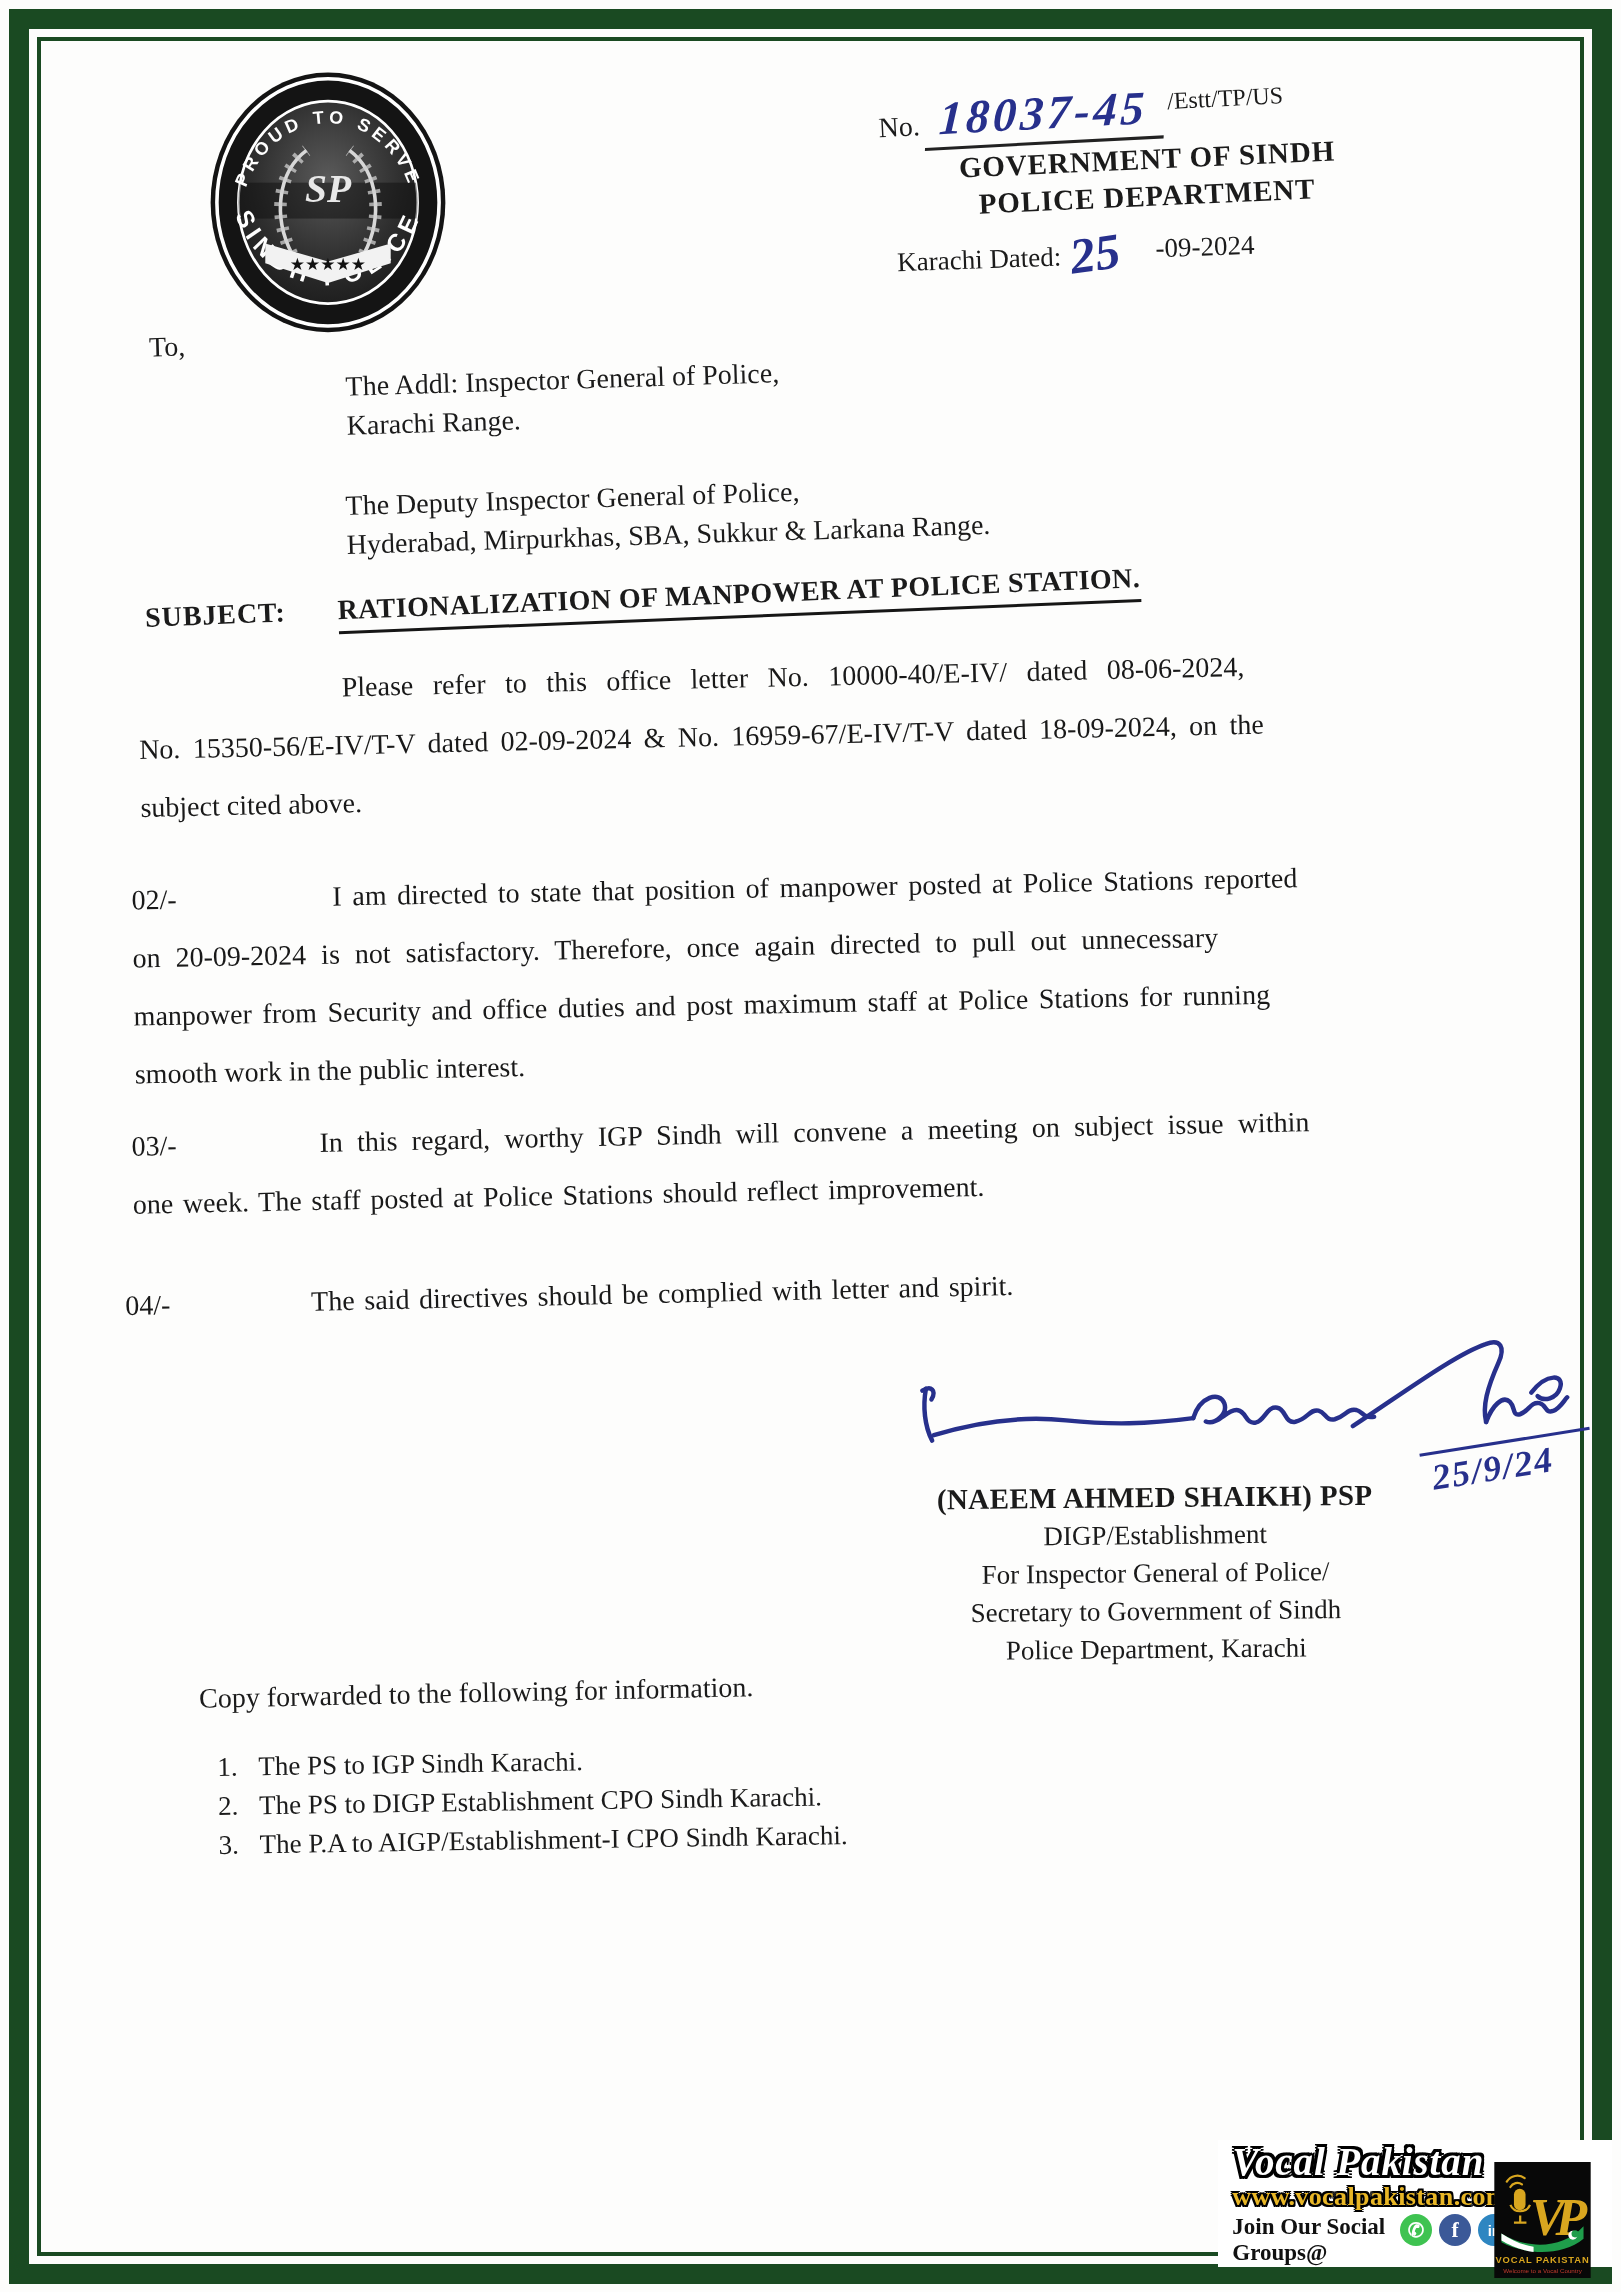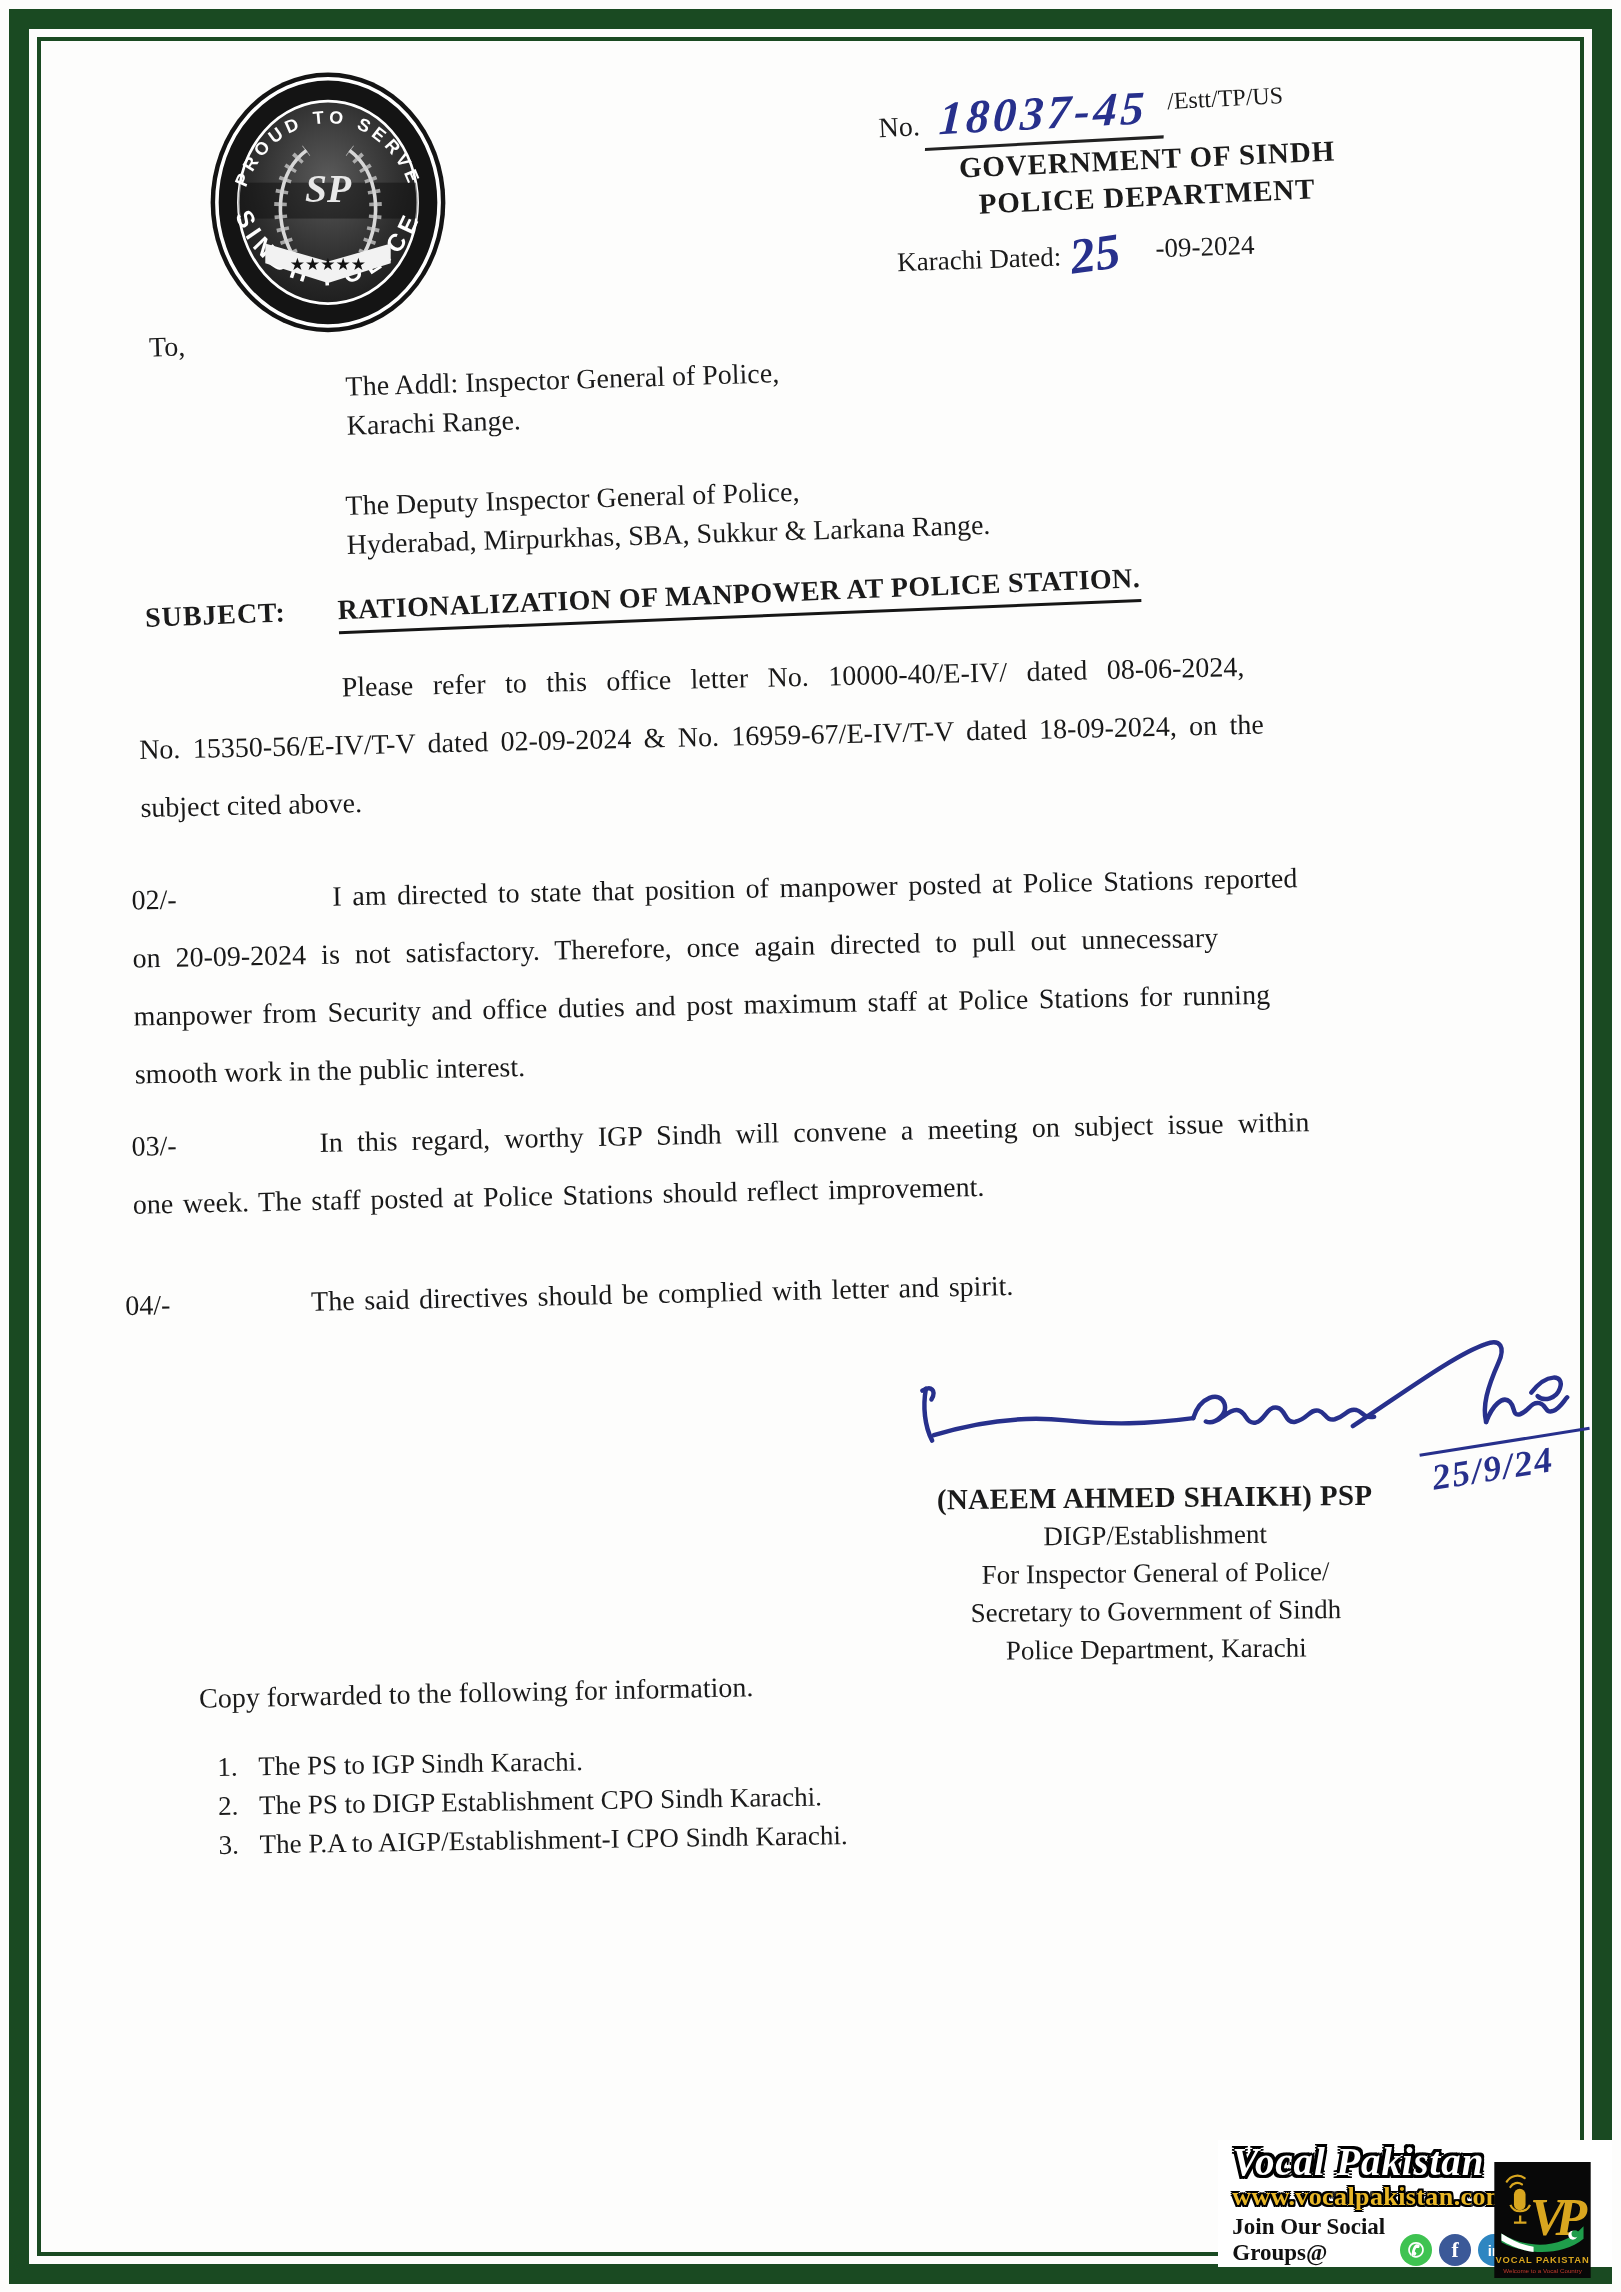--- a/index.html
+++ b/index.html
@@ -76,21 +76,21 @@
   }
   .wm-text{width:278px;}
   .wm-brand{
     font-size:39px;line-height:41px;font-weight:bold;font-style:italic;color:#fff;letter-spacing:0.9px;
     text-shadow:-2.7px -2.7px 0 #000,2.7px -2.7px 0 #000,-2.7px 2.7px 0 #000,2.7px 2.7px 0 #000,0 -2.7px 0 #000,0 2.7px 0 #000,-2.7px 0 0 #000,2.7px 0 0 #000;
   }
   .wm-site{
     font-size:26px;line-height:29px;font-weight:bold;color:#e8b626;letter-spacing:0.4px;
     text-shadow:-1.8px -1.8px 0 #000,1.8px -1.8px 0 #000,-1.8px 1.8px 0 #000,1.8px 1.8px 0 #000,0 -1.8px 0 #000,0 1.8px 0 #000,-1.8px 0 0 #000,1.8px 0 0 #000;
   }
-  .wm-social{display:flex;align-items:flex-end;margin-top:3.6px;}
+  .wm-social{display:flex;align-items:flex-start;margin-top:3.6px;}
   .wm-social-text{font-size:23px;font-weight:bold;color:#111;}
   .soc-ic{
     width:32px;height:32px;border-radius:50%;margin-left:7.2px;flex:none;
     display:flex;align-items:center;justify-content:center;color:#fff;font-weight:bold;
     font-family:"Liberation Sans",sans-serif;
   }
   .ic-wa{background:#3fc351;font-size:19.7px;}
   .ic-fb{background:#3b5998;font-size:21.5px;font-family:"Liberation Serif",serif;}
   .ic-li{background:#2e86c1;font-size:15px;}
   .vp-logo{left:1494px;top:2162px;width:97px;height:116px;z-index:6;}

